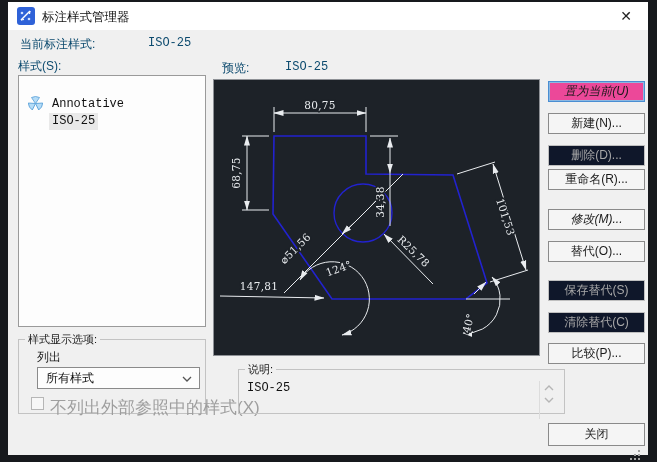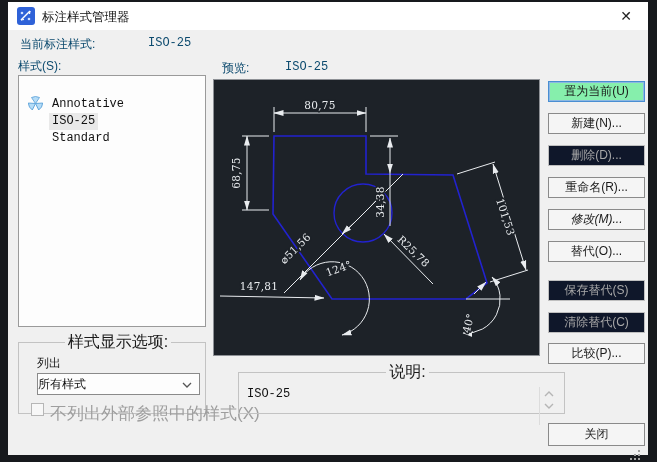--- a/index.html
+++ b/index.html
@@ -25,39 +25,39 @@
   .ann-icon{position:absolute;left:9px;top:1px;width:15px;height:15px;}
   
   .preview-box{position:absolute;left:205px;top:49px;width:327px;height:277px;
                border:1px solid #8e9196;box-sizing:border-box;overflow:hidden;}
   .preview-box svg{display:block;}
   svg text{font-family:"DejaVu Serif","DejaVu Sans",serif;font-size:10.5px;letter-spacing:.3px;
            paint-order:stroke;stroke:#1d2228;stroke-width:3.5px;stroke-linejoin:round;}
   .arr{fill:#e9ecef;}
   
   .grp{position:absolute;border:1px solid #c3c3c3;margin:0;padding:0;box-sizing:border-box;}
-  .grp legend{font-size:16px;color:#1a1a1a;margin-left:6px;padding:0 3px;text-align:center;}
+  .grp legend{font-size:11px;color:#1a1a1a;margin-left:6px;padding:0 3px;}
   .options{left:10px;top:302px;width:188px;height:82px;}
   .opt-list-lbl{position:absolute;left:18px;top:2px;font-size:12px;color:#1a1a1a;}
   .select{position:absolute;left:18px;top:20px;width:163px;height:22px;background:#fdfdfd;
           border:1px solid #8a8a8a;box-sizing:border-box;font-size:12px;color:#111;
-          line-height:20px;padding-left:0;}
+          line-height:20px;padding-left:8px;}
   .select svg{position:absolute;right:7px;top:8px;}
   .chk-row{position:absolute;left:12px;top:49px;height:16px;}
   .chk{position:absolute;left:0;top:1px;width:13px;height:13px;background:#f7f7f7;border:1px solid #b6b6b6;box-sizing:border-box;}
   .chk-lbl{position:absolute;left:19px;top:0;font-size:17px;color:#9e9e9e;white-space:nowrap;}
   
   .desc{left:205px;top:332px;width:327px;height:52px;margin-left:25px;}
   .desc-text{position:absolute;left:8px;top:4px;font-size:12px;color:#111;}
   .desc-scroll{position:absolute;right:6px;top:4px;width:18px;height:38px;border-left:1px solid #dcdcdc;}
   .desc-scroll svg{display:block;margin:4px auto 6px auto;}
   
   .btn{position:absolute;left:540px;width:97px;height:21px;background:#f5f5f5;border:1px solid #8a8a8a;
        font-size:12px;color:#1a1a1a;font-family:"Liberation Sans",sans-serif;padding:0;line-height:19px;text-align:center;}
-  .btn.default{background:#86efac;border:1px solid #4a8ed2;box-shadow:inset 0 0 0 1px #8cb8e2;}
+  .btn.default{background:#ec4899;border:1px solid #4a8ed2;box-shadow:inset 0 0 0 1px #8cb8e2;font-style:italic;}
   .btn.disabled{color:#a8a8a8;border-color:#bfbfbf;background:#0f172a;}
   .btn.help{left:6px;top:394px;width:96px;height:22px;}
   .btn.closebtn{top:393px;height:23px;}
   .grip{position:absolute;left:620px;top:416px;}
 </style>
 </head>
 <body>
 
 <div class="stage">
   <div class="dialog">
@@ -91,23 +91,20 @@
                 <path d="M7.5 7.5 L3.5 1.5 Q7.5 -0.5 11.5 1.5 Z"></path>
                 <path d="M7.5 7.5 L3.5 1.5 Q7.5 -0.5 11.5 1.5 Z" transform="rotate(120 7.5 7.5)"></path>
                 <path d="M7.5 7.5 L3.5 1.5 Q7.5 -0.5 11.5 1.5 Z" transform="rotate(240 7.5 7.5)"></path>
               </g>
             </svg>
           </span>
           <span class="li-t">Annotative</span>
         </div>
         <div class="li">
           <span class="li-t sel">ISO-25</span>
-        </div>
-        <div class="li">
-          <span class="li-t">Standard</span>
         </div>
       </div>
 
       <span class="lbl" style="left:214px;top:30px;">预览:</span>
       <span class="lbl mono" style="left:277px;top:30px;">ISO-25</span>
 
       <div class="preview-box">
         <svg width="325" height="275" viewBox="0 0 325 275">
           <defs>
             <marker id="ar" viewBox="0 0 10 10" refX="9.5" refY="5" markerWidth="10" markerHeight="10" orient="auto-start-reverse">
@@ -183,21 +180,21 @@
           </svg>
           <svg width="10" height="6" viewBox="0 0 10 6">
             <polyline points="1,1 5,5 9,1" fill="none" stroke="#b5b5b5" stroke-width="1.4"></polyline>
           </svg>
         </div>
       </fieldset>
 
       <button class="btn default" style="top:51px;">置为当前(U)</button>
       <button class="btn" style="top:83px;">新建(N)...</button>
       <button class="btn disabled" style="top:115px;">删除(D)...</button>
-      <button class="btn" style="top:147px;">重命名(R)...</button>
+      <button class="btn" style="top:139px;">重命名(R)...</button>
       <button class="btn" style="top:179px;font-style:italic;">修改(M)...</button>
       <button class="btn" style="top:211px;">替代(O)...</button>
       <button class="btn disabled" style="top:250px;">保存替代(S)</button>
       <button class="btn disabled" style="top:282px;">清除替代(C)</button>
       <button class="btn" style="top:313px;">比较(P)...</button>
       <button class="btn closebtn">关闭</button>
 
       <div class="grip">
         <svg width="14" height="10" viewBox="0 0 14 10">
           <g fill="#a0a0a0">

